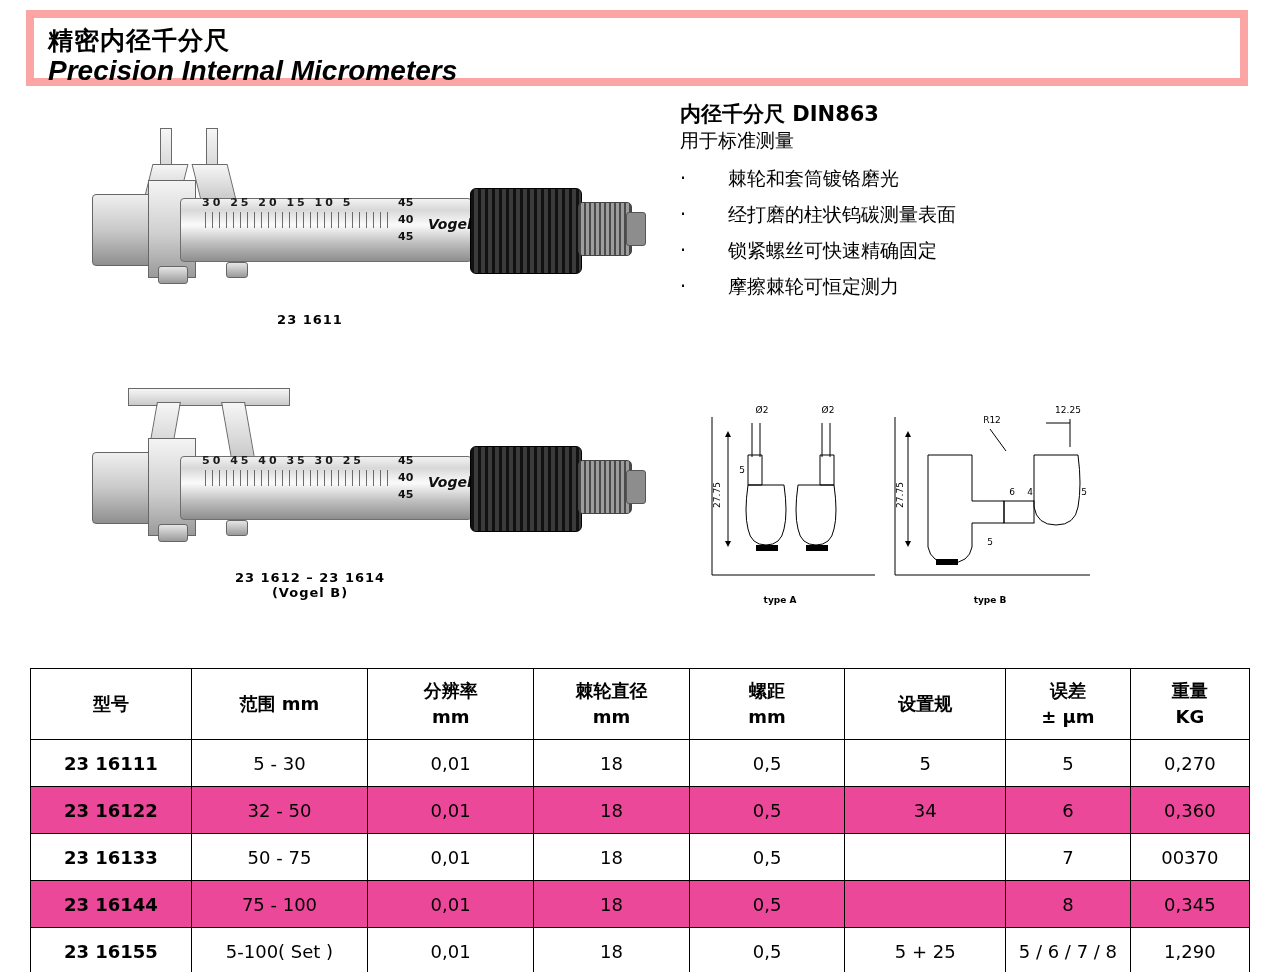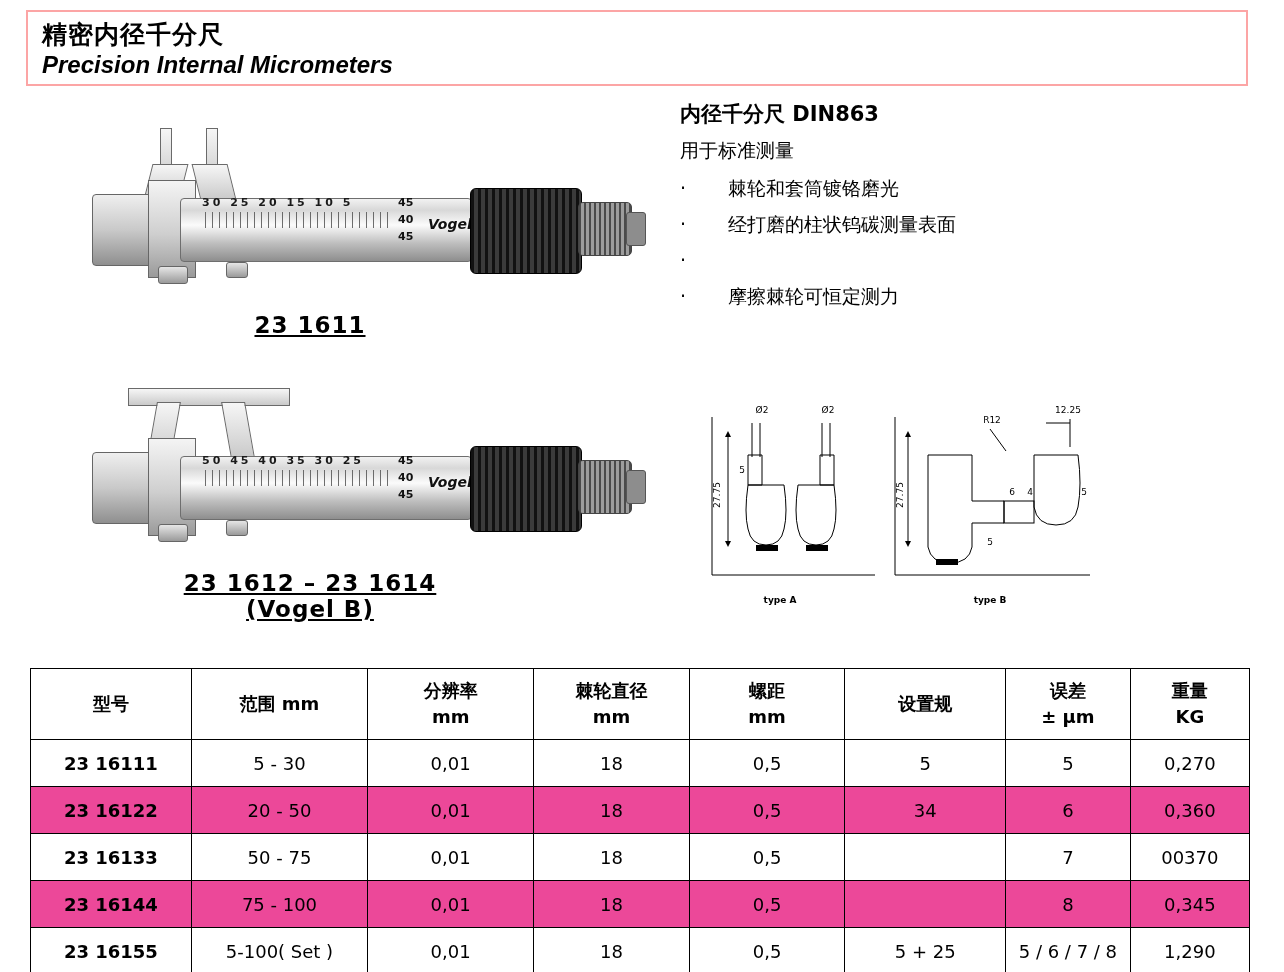--- a/index.html
+++ b/index.html
@@ -16,49 +16,49 @@
     overflow: hidden;
   }
 
   
   .header-box {
     position: absolute;
     left: 26px;
     top: 10px;
     width: 1222px;
     height: 76px;
-    border: 2px solid #fca5a5;
+    border: 8px solid #fca5a5;
     box-sizing: border-box;
     padding: 6px 0 0 14px;
   }
   .header-cn {
     font-size: 25px;
     font-weight: bold;
     line-height: 32px;
     letter-spacing: 1px;
   }
   .header-en {
-    font-size: 24px;
+    font-size: 28px;
     font-weight: bold;
     font-style: italic;
     line-height: 30px;
   }
 
   
   .features {
     position: absolute;
     left: 680px;
     top: 100px;
     width: 560px;
   }
   .feat-title {
     font-size: 21px;
     font-weight: bold;
     font-family: "DejaVu Sans", sans-serif;
-    margin-bottom: 10px;
+    margin-bottom: 0;
   }
   .feat-sub {
     font-size: 19px;
     font-family: "DejaVu Sans", sans-serif;
     margin-bottom: 12px;
   }
   .feat-list {
     margin: 0;
     padding: 0;
     list-style: none;
@@ -78,25 +78,24 @@
     line-height: 24px;
   }
   .feat-text { line-height: 24px; }
 
   
   .photo {
     position: absolute;
   }
   .cap-line {
     text-align: center;
-    font-size: 23px;
+    font-size: 13px;
     font-weight: bold;
     font-family: "DejaVu Sans", sans-serif;
     letter-spacing: 1px;
-    text-decoration: underline;
   }
 
   
   .mic {
     position: relative;
     width: 560px;
     height: 190px;
     text-decoration: underline;
   }
   .mic .body-tube {
@@ -268,20 +267,21 @@
     <li class="feat-item">
       <span class="feat-bullet">·</span>
       <span class="feat-text">棘轮和套筒镀铬磨光</span>
     </li>
     <li class="feat-item">
       <span class="feat-bullet">·</span>
       <span class="feat-text">经打磨的柱状钨碳测量表面</span>
     </li>
     <li class="feat-item">
       <span class="feat-bullet">·</span>
+      <span class="feat-text">锁紧螺丝可快速精确固定</span>
     </li>
     <li class="feat-item">
       <span class="feat-bullet">·</span>
       <span class="feat-text">摩擦棘轮可恒定测力</span>
     </li>
   </ul>
 </div>
 
 <div class="photo" style="left:30px; top:120px;">
   <div class="mic">
@@ -425,21 +425,21 @@
       <td>5 - 30</td>
       <td>0,01</td>
       <td>18</td>
       <td>0,5</td>
       <td>5</td>
       <td>5</td>
       <td>0,270</td>
     </tr>
     <tr class="alt">
       <td class="model">23 16122</td>
-      <td>20 - 50</td>
+      <td>32 - 50</td>
       <td>0,01</td>
       <td>18</td>
       <td>0,5</td>
       <td>34</td>
       <td>6</td>
       <td>0,360</td>
     </tr>
     <tr>
       <td class="model">23 16133</td>
       <td>50 - 75</td>

